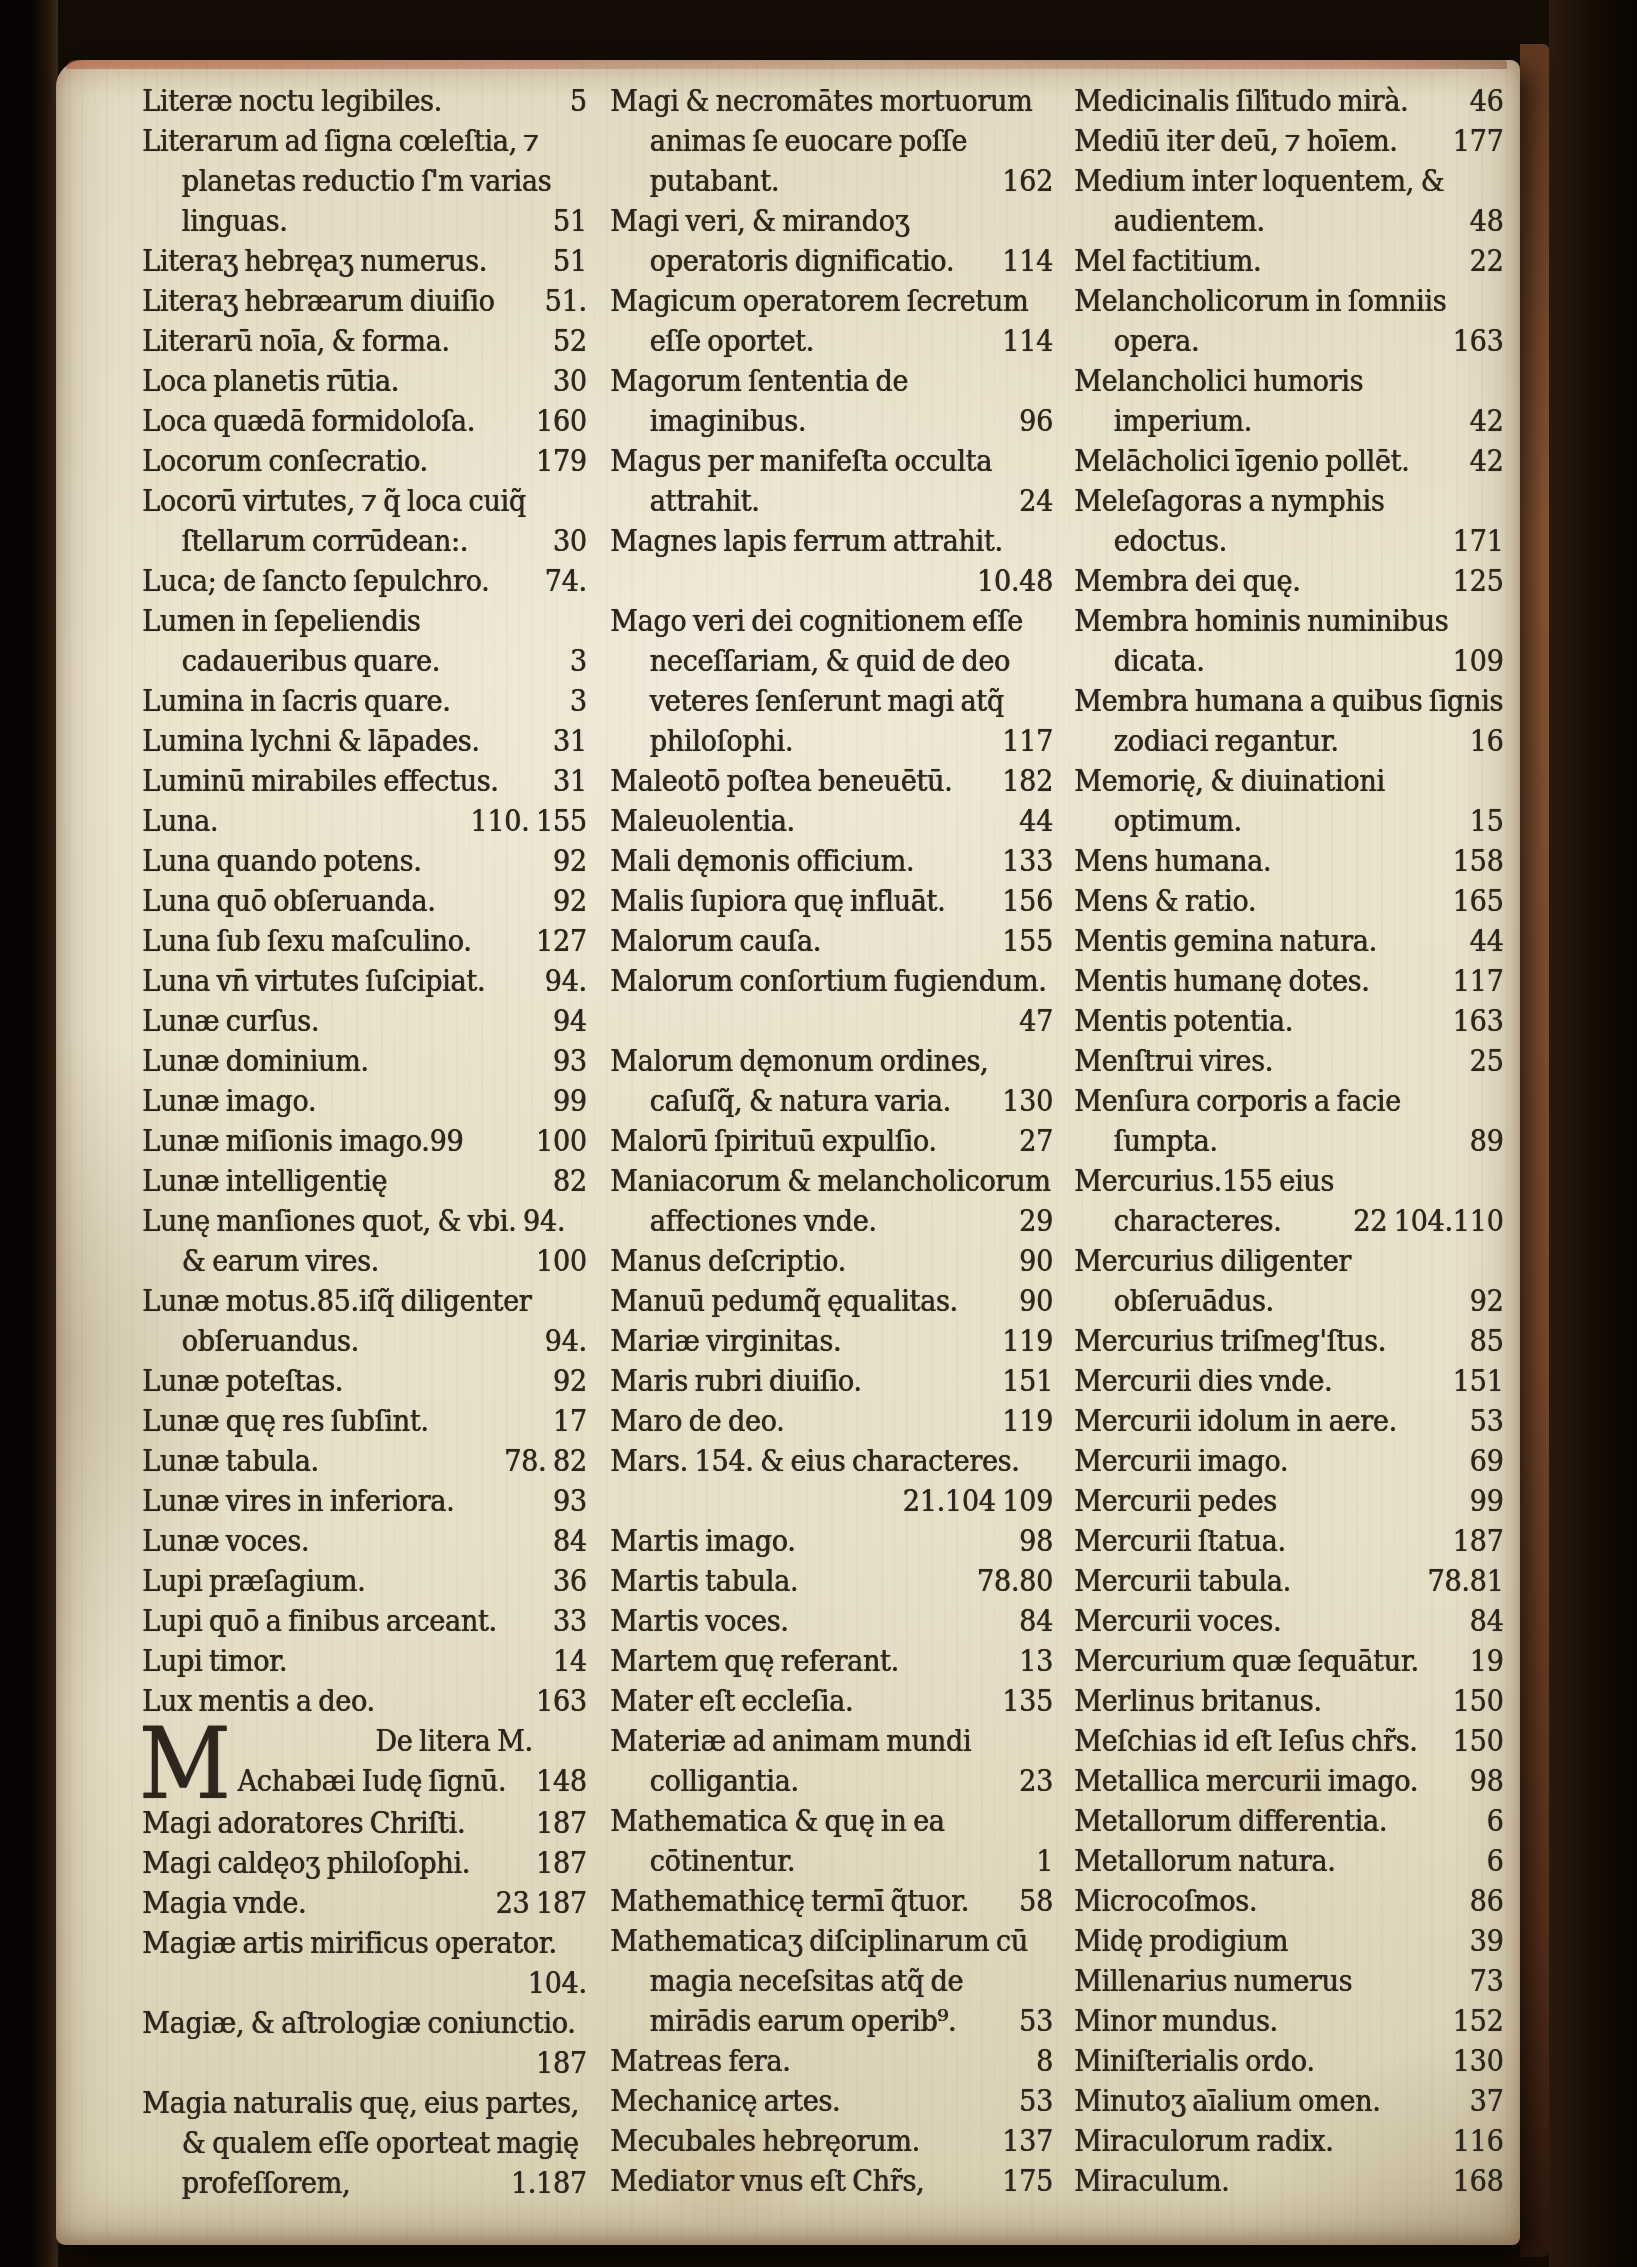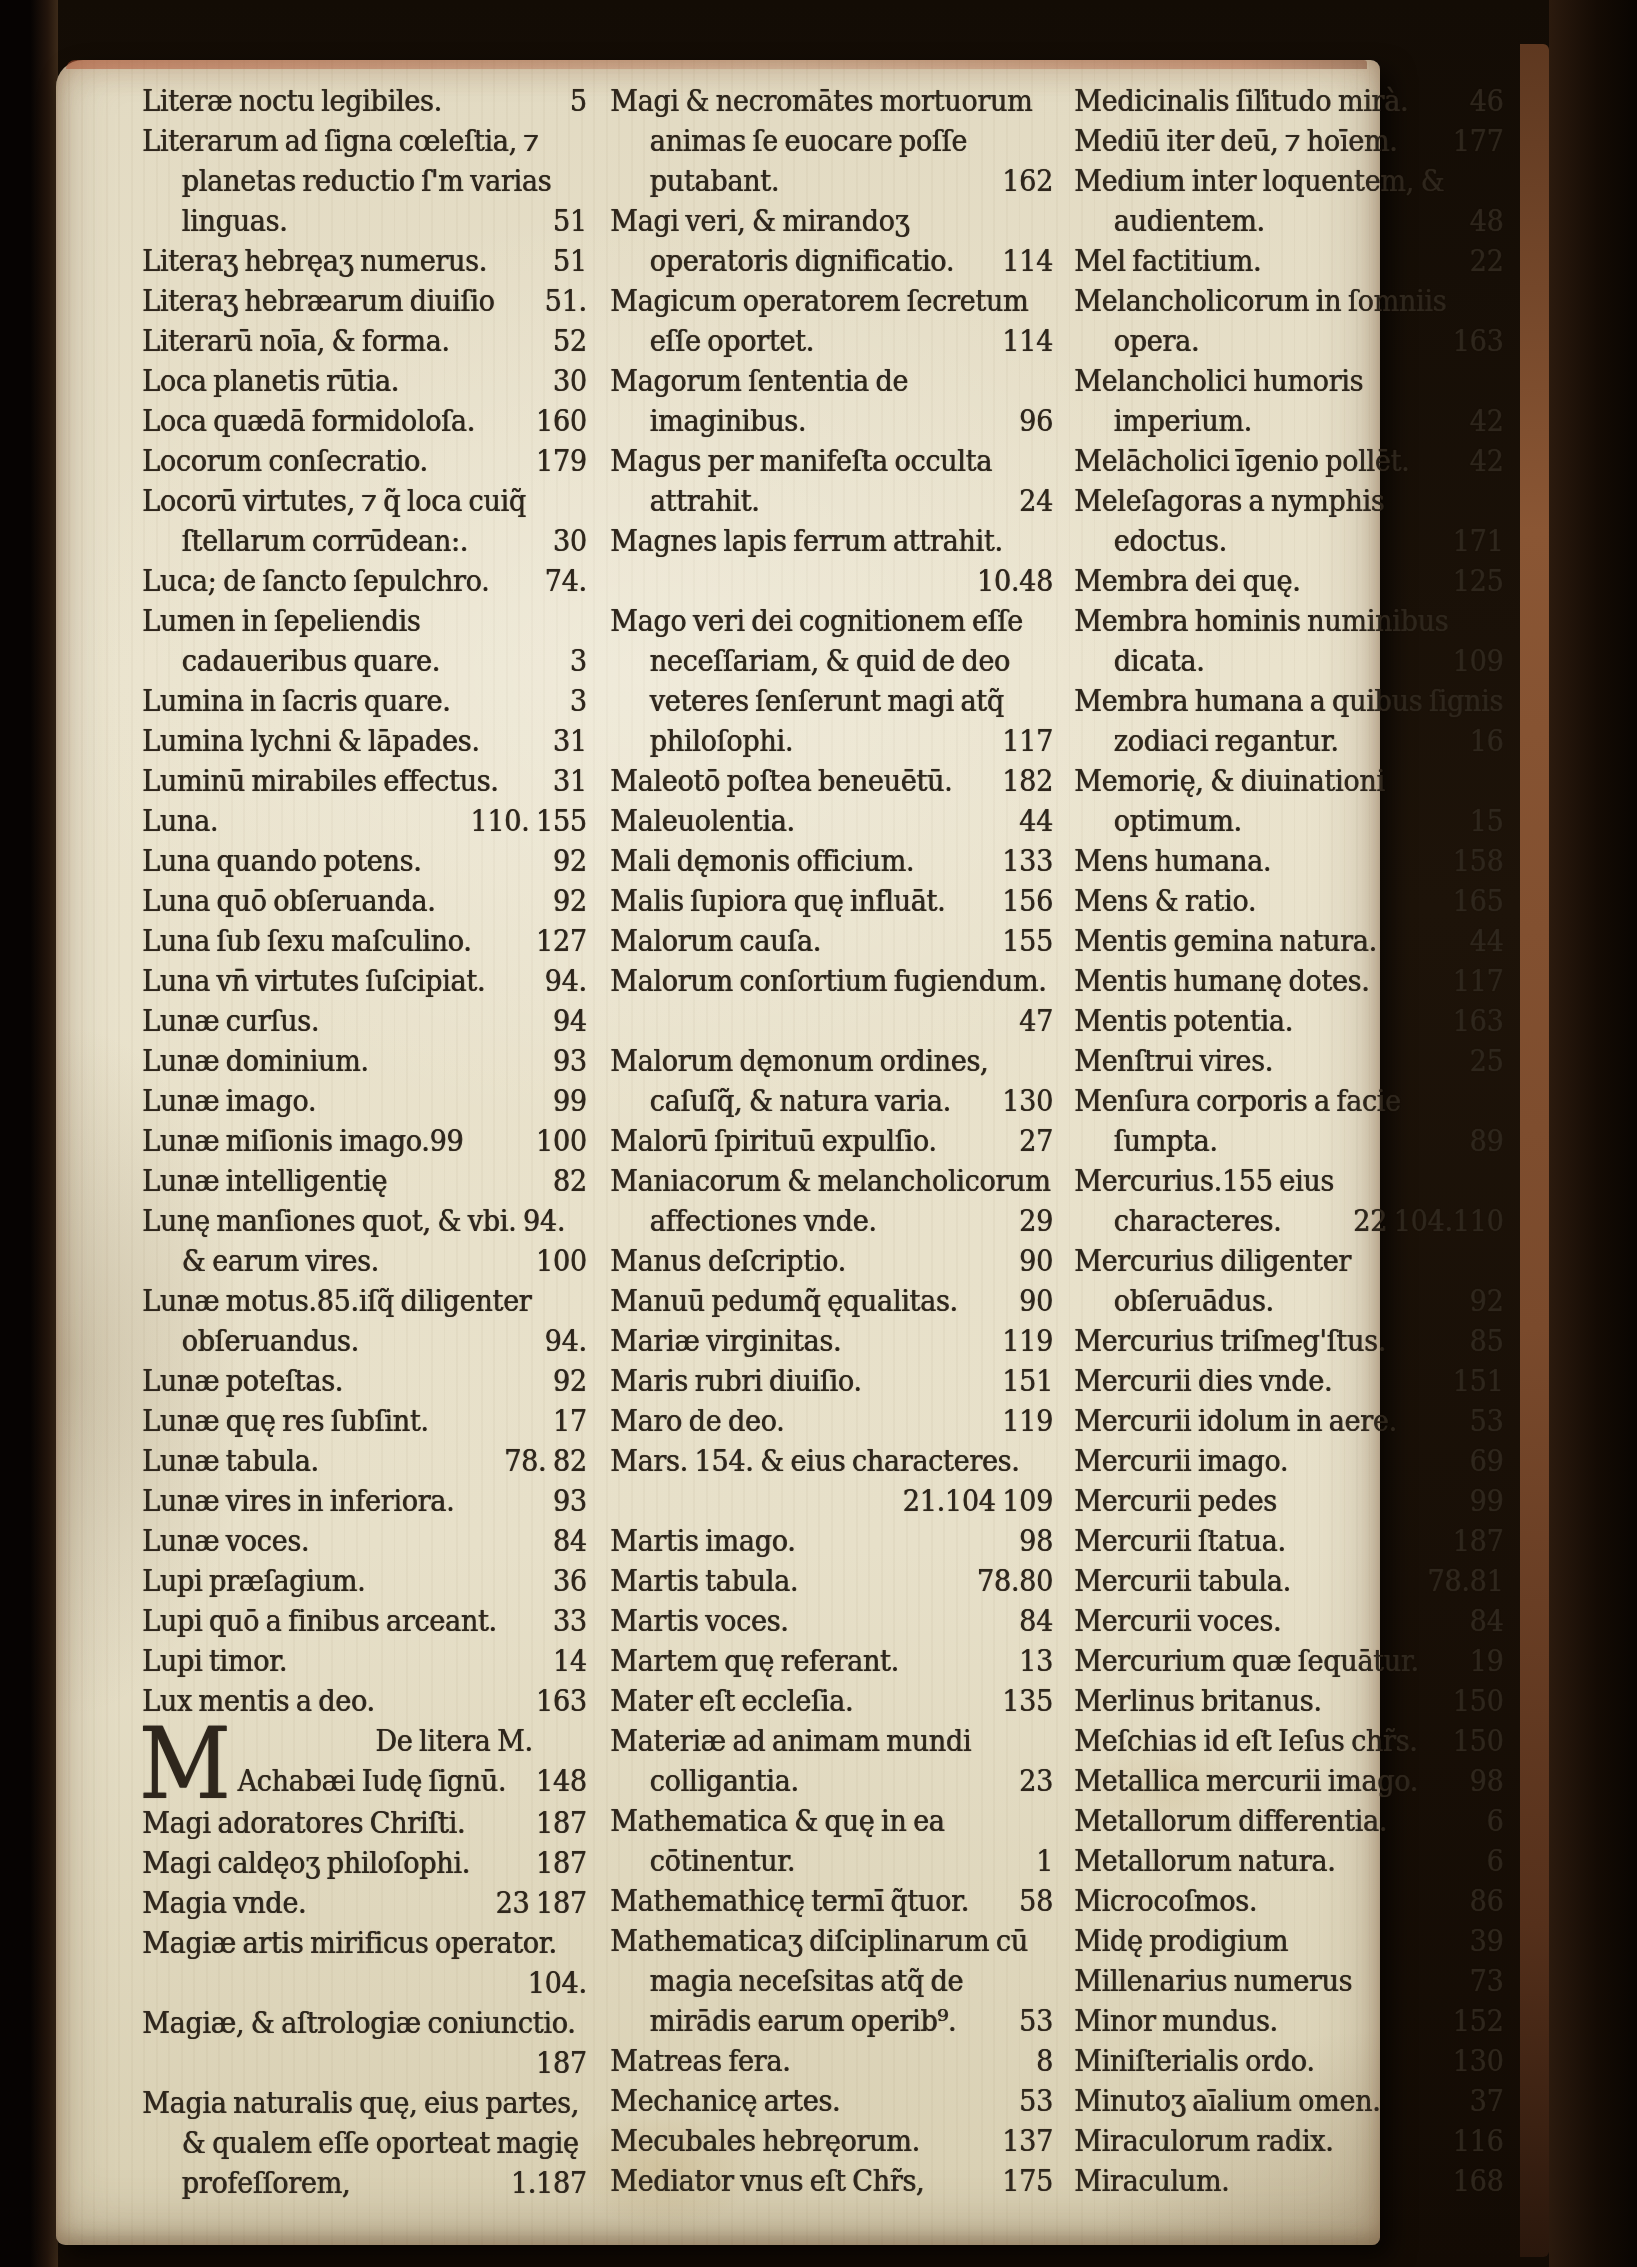--- a/index.html
+++ b/index.html
@@ -22,21 +22,21 @@
     position:absolute;left:1520px;top:44px;width:29px;height:2213px;
     background:linear-gradient(180deg,#5e3820,#8a5634 22%,#7a4a2c 58%,#55301b 85%,#2a170c);
     border-radius:0 5.8px 5.8px 0;
   }
   .right-dark{
     position:absolute;left:1549px;top:0;width:88px;height:2267px;
     background:linear-gradient(90deg,#2b1a0e,#140b04 55%,#090502);
   }
   
   .page{
-    position:absolute;left:56px;top:60px;width:1324px;height:2185px;
+    position:absolute;left:56px;top:60px;width:1464px;height:2185px;
     border-radius:27px 9.6px 7.7px 9.6px;
     background:
       radial-gradient(865px 672px at 45% 28%, rgba(255,255,252,.28), transparent 70%),
       radial-gradient(134px 86px at 46% 96.5%, rgba(168,130,60,.20), transparent 70%),
       radial-gradient(115px 77px at 84% 79%, rgba(168,130,60,.15), transparent 70%),
       radial-gradient(250px 480px at 1% 60%, rgba(115,92,58,.22), transparent 72%),
       radial-gradient(403px 307px at 100% 100%, rgba(110,85,52,.25), transparent 70%),
       repeating-linear-gradient(90deg, rgba(128,108,72,.05) 0 1.9px, rgba(0,0,0,0) 1.9px 12.5px),
       linear-gradient(180deg,#e2dac2,#eae3cd 28%,#e7e0c9 68%,#d8cfb2);
     box-shadow:

